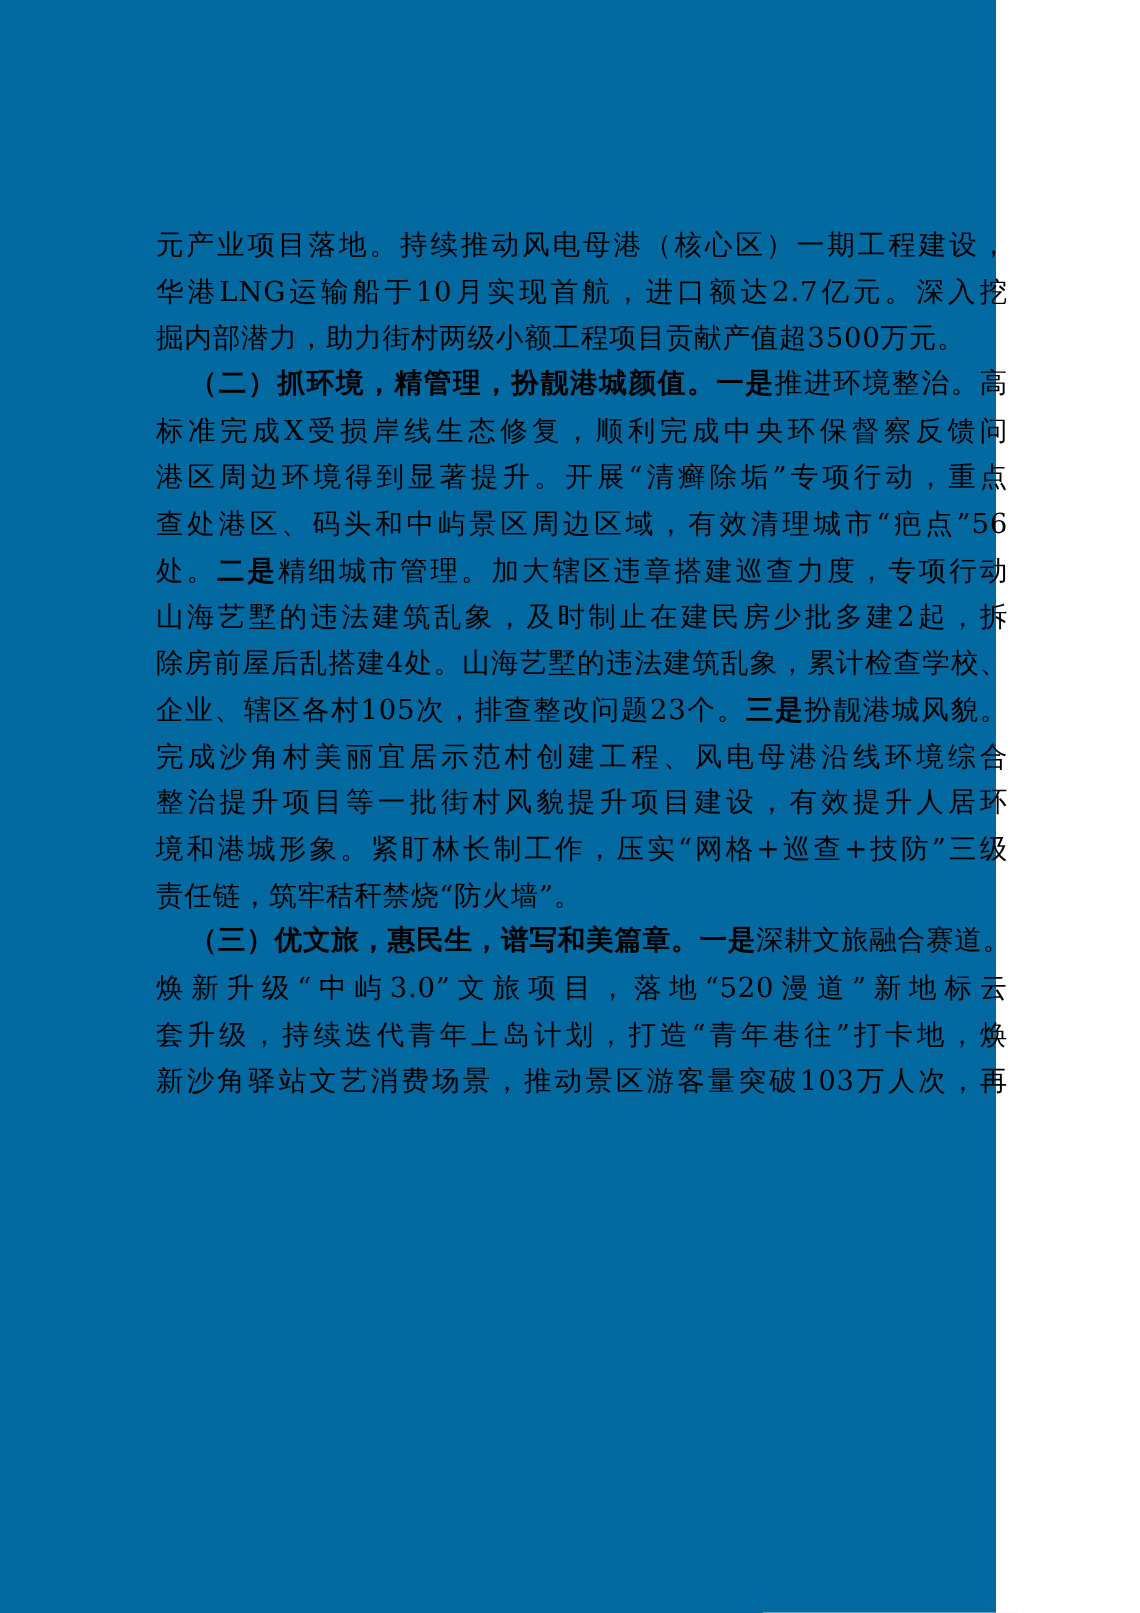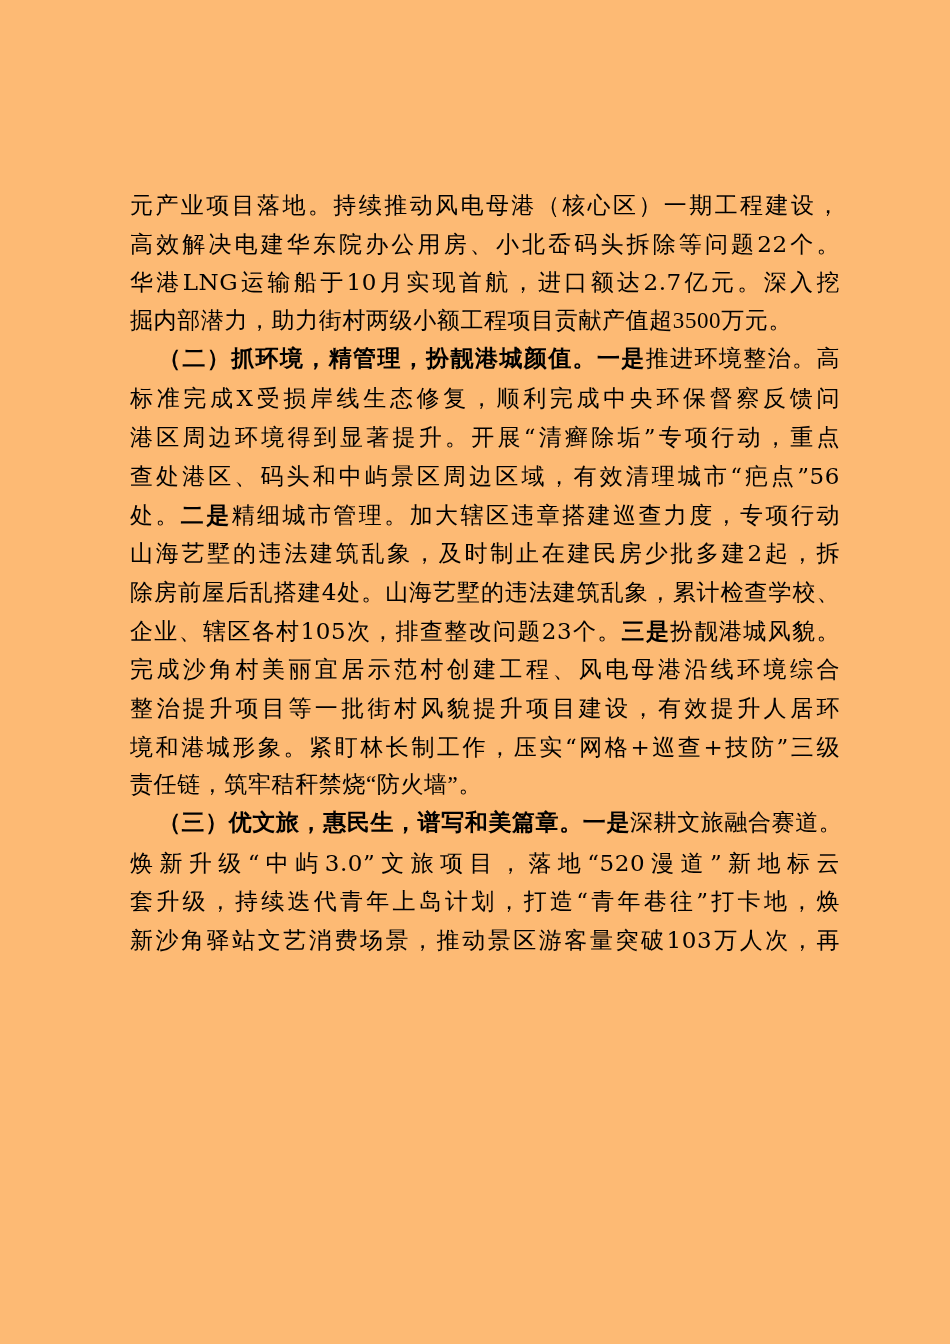--- a/index.html
+++ b/index.html
@@ -12,60 +12,58 @@
       height: 1344px;
       position: relative;
       overflow: hidden;
       font-family: "DejaVu Serif", "Liberation Serif", serif;
       color: #000000;
     }
     .page {
       position: absolute;
       left: 0;
       top: 0;
-      width: 950px;
+      width: 830px;
       height: 1344px;
-      background: #fdba74;
+      background: #0369a1;
     }
     .body-text {
       position: absolute;
       left: 130px;
       top: 186px;
       width: 710px;
     }
     .line {
       height: 38.7px;
       line-height: 38.7px;
       font-size: 23px;
       white-space: nowrap;
       letter-spacing: 0.6px;
       text-align: justify;
       text-align-last: justify;
     }
     .line.last {
       text-align-last: left;
-      font-family: Liberation Serif, serif;
     }
     .line.indent {
       padding-left: 28px;
       font-family: Liberation Mono, monospace;
     }
     .bold {
       font-weight: bold;
     }
   </style>
 </head>
 <body>
 
 <div class="page">
   <div class="body-text">
 
     <div>
       <div class="line"><span>元产业项目落地。持续推动风电母港（核心区）一期工程建设，</span></div>
-      <div class="line"><span>高效解决电建华东院办公用房、小北岙码头拆除等问题22个。</span></div>
       <div class="line"><span>华港LNG运输船于10月实现首航，进口额达2.7亿元。深入挖</span></div>
       <div class="line last"><span>掘内部潜力，助力街村两级小额工程项目贡献产值超3500万元。</span></div>
     </div>
 
     <div>
       <div class="line indent"><span class="bold">（二）抓环境，精管理，扮靓港城颜值。</span><span class="bold">一是</span><span>推进环境整治。高</span></div>
       <div class="line"><span>标准完成X受损岸线生态修复，顺利完成中央环保督察反馈问</span></div>
       <div class="line"><span>港区周边环境得到显著提升。开展“清癣除垢”专项行动，重点</span></div>
       <div class="line"><span>查处港区、码头和中屿景区周边区域，有效清理城市“疤点”56</span></div>
       <div class="line"><span>处。</span><span class="bold">二是</span><span>精细城市管理。加大辖区违章搭建巡查力度，专项行动</span></div>

